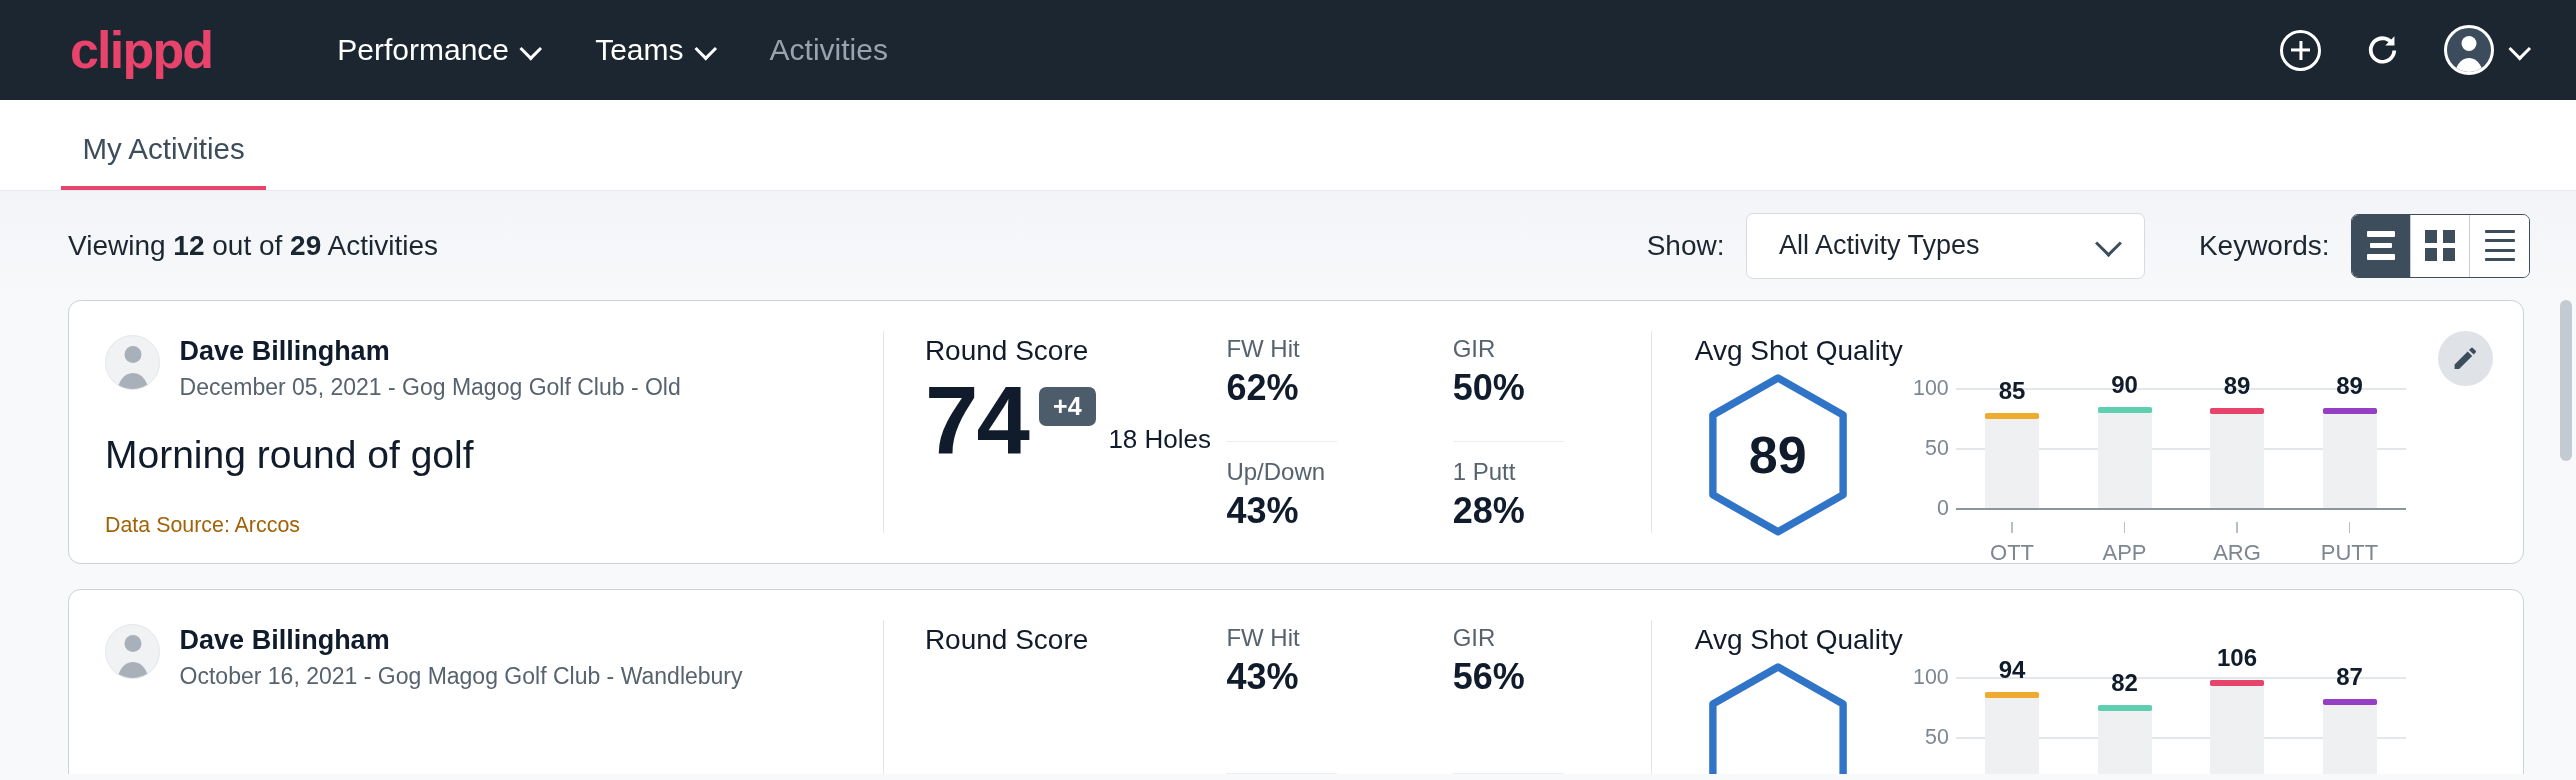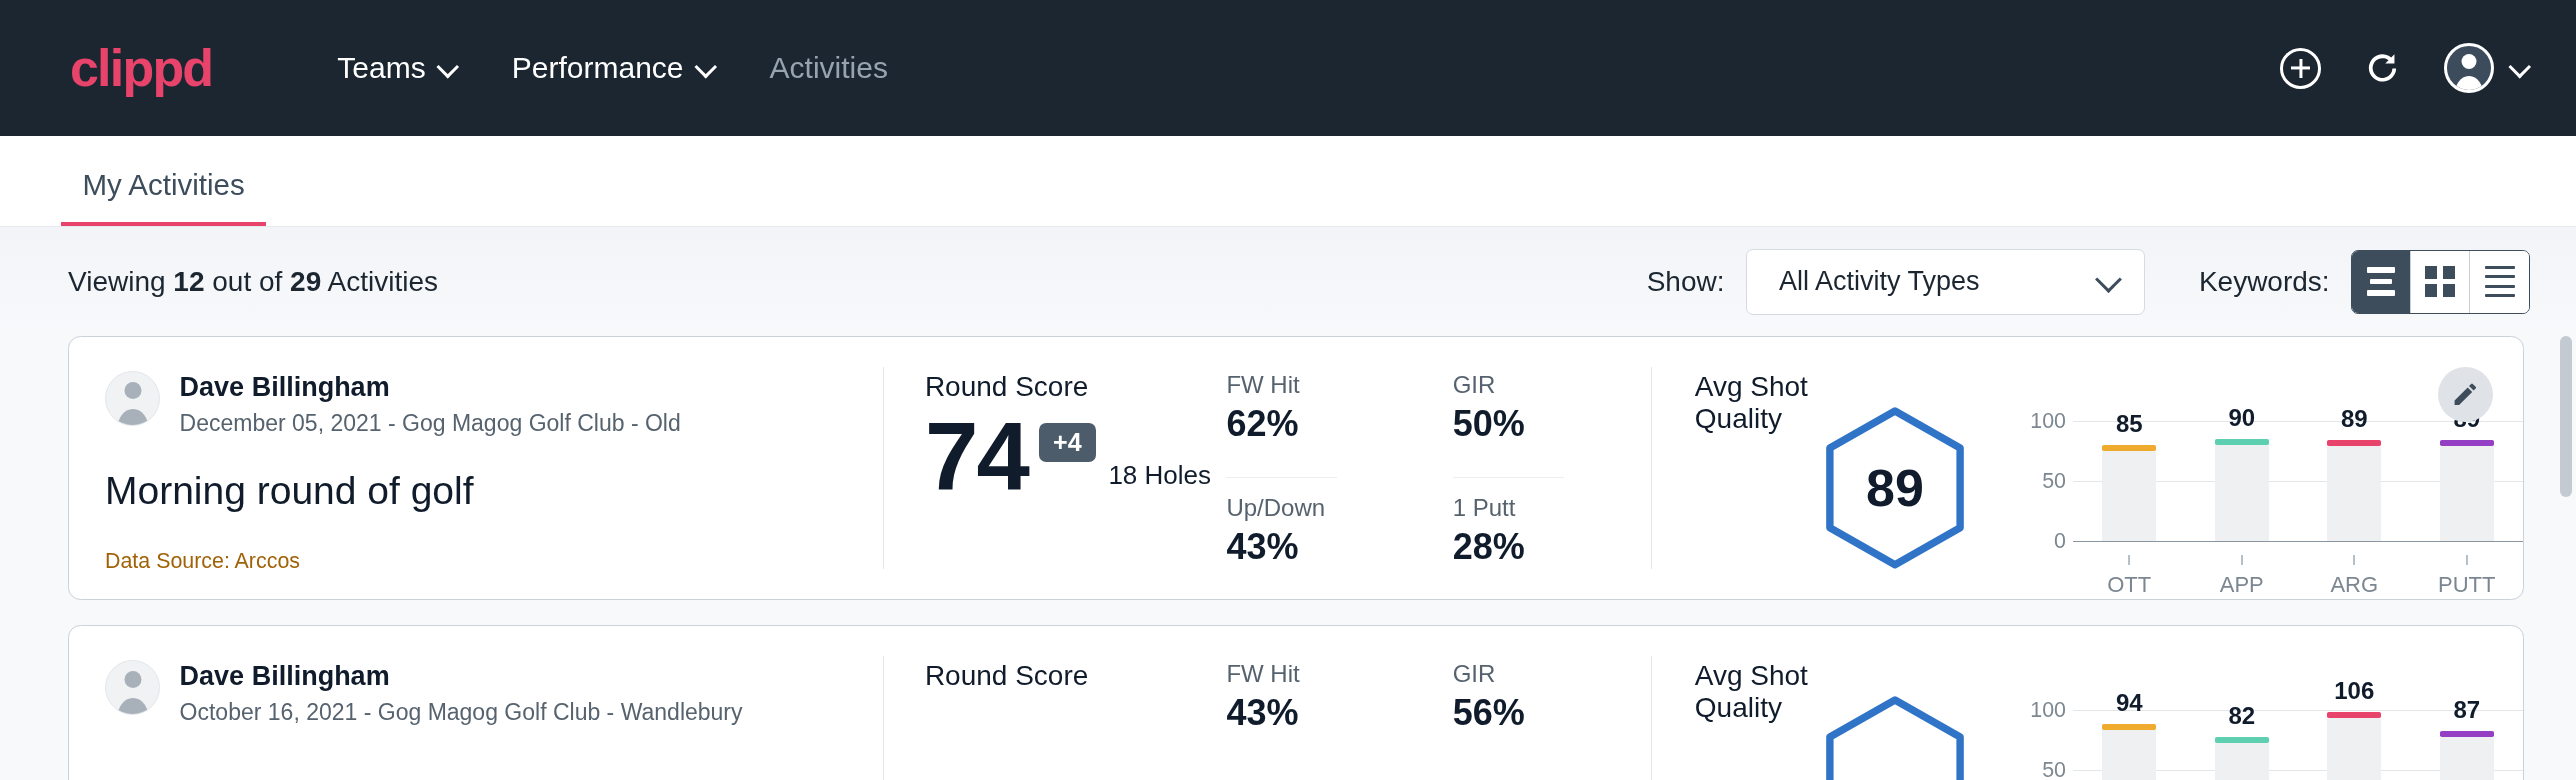--- a/index.html
+++ b/index.html
@@ -5,21 +5,21 @@
   * { box-sizing: border-box; margin: 0; padding: 0; }
   html, body {
     width: 2576px; height: 780px;
     font-family: "Liberation Sans", sans-serif;
     background: #f7f9fb;
     overflow: hidden;
   }
 
   
   .topnav {
-    height: 136px;
+    height: 100px;
     background: #1b2631;
     display: flex;
     align-items: center;
     padding: 0 46px 0 70px;
     position: relative;
   }
   .logo {
     font-size: 52px;
     font-weight: bold;
     color: #e8436a;
@@ -183,21 +183,21 @@
   }
   .holes { font-size: 26px; color: #101c2b; margin-left: 12.5px; margin-bottom: 16px; }
 
   .card-stats { width: 437px; padding: 34px 0 0 12.5px; display: grid;
     grid-template-columns: 1fr 1fr; grid-template-rows: auto auto; column-gap: 28px; }
   .stat { padding-bottom: 12.5px; }
   .stat-top { border-bottom: 1.8px solid #eceff2; padding-bottom: 14.3px; margin-bottom: 16px; width: 111px; }
   .stat-label { font-size: 24px; color: #56636f; }
   .stat-val { font-size: 36px; font-weight: bold; color: #101c2b; margin-top: 3.6px; }
 
-  .card-quality { flex: 1; padding: 34px 0 0 43px; display: flex; flex-direction: row; }
+  .card-quality { flex: 1; padding: 34px 0 0 43px; display: flex; flex-direction: column; }
   .qbody { display: flex; align-items: center; margin-top: 5.4px; }
   .hex { position: relative; width: 148px; height: 166px; flex: none; margin-left: 9px; }
   .hex svg { position: absolute; inset: 0; }
   .hexnum {
     position: absolute; inset: 0; display: flex; align-items: center; justify-content: center;
     font-size: 52px; font-weight: bold; color: #101c2b;
   }
 
   
   .chart { margin-left: 54px; width: 500px; position: relative; }
@@ -237,25 +237,25 @@
     background: #c3cad1; border-radius: 6.2px;
   }
 </style>
 </head>
 <body>
 
 <div class="topnav">
   <div class="logo">clippd</div>
   <div class="navitems">
     <div class="navitem">
+      <span>Performance</span>
+      <span class="chev"></span>
+    </div>
+    <div class="navitem">
       <span>Teams</span>
-      <span class="chev"></span>
-    </div>
-    <div class="navitem">
-      <span>Performance</span>
       <span class="chev"></span>
     </div>
     <div class="navitem dim">
       <span>Activities</span>
     </div>
   </div>
   <div class="navright">
     <div class="icon-circle-plus"></div>
     <svg width="41" height="41" viewBox="0 0 24 24">
       <path d="M19 8.5V3.6l-1.9 1.9A8 8 0 1 0 20 12h-2.2A5.8 5.8 0 1 1 15.5 7.1L13.6 9h5.4z" fill="#ffffff"></path>

